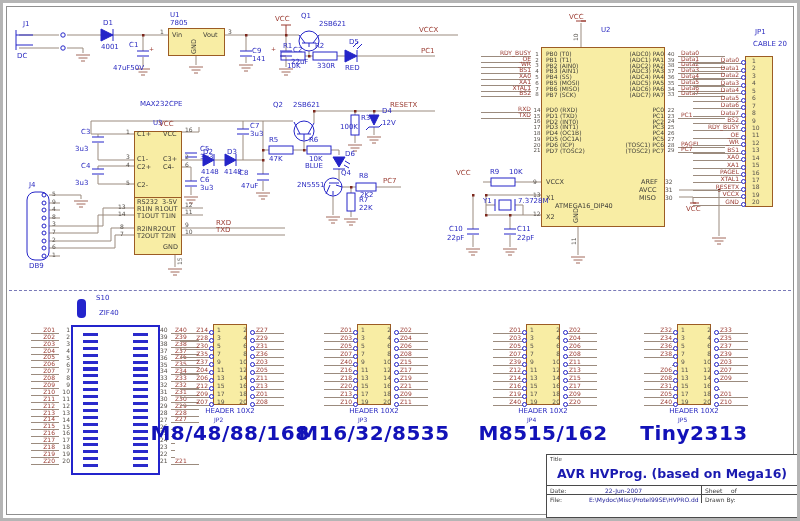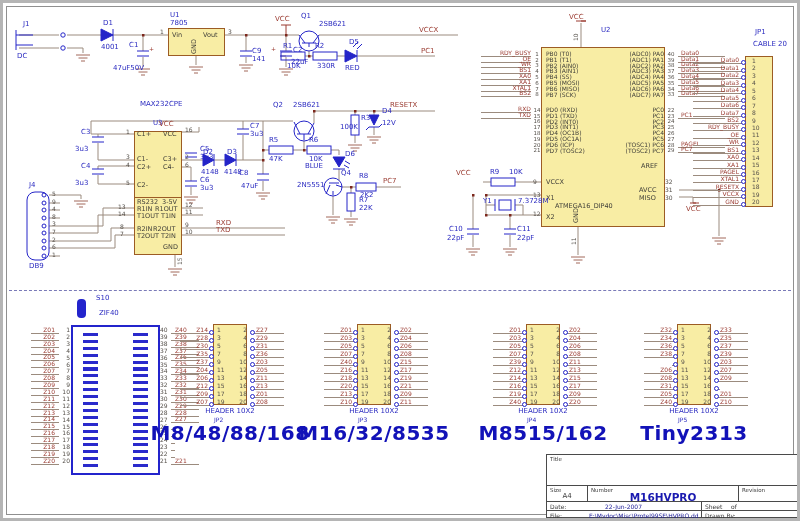--- a/index.html
+++ b/index.html
@@ -498,21 +498,21 @@
         <span class="urpin">29</span>
         <span class="urnet net wire-ul">PC7</span>
       </div>
     </div>
   <div class="lbl pnum" style="left:52px;top:132px">9</div>
   <div class="lbl pname" style="left:65px;top:132px">VCCX</div>
   <div class="lbl pnum" style="left:52px;top:145px">13</div>
   <div class="lbl pname" style="left:65px;top:148px">X1</div>
   <div class="lbl pnum" style="left:52px;top:164px">12</div>
   <div class="lbl pname" style="left:65px;top:167px">X2</div>
-  <div class="lbl pname" style="left:160px;top:116px">AREF</div>
+  <div class="lbl pname" style="left:160px;top:132px">AREF</div>
   <div class="lbl pnum" style="left:184px;top:132px">32</div>
   <div class="lbl pname" style="left:158px;top:140px">AVCC</div>
   <div class="lbl pnum" style="left:184px;top:140px">31</div>
   <div class="lbl pname" style="left:158px;top:148px">MISO</div>
   <div class="lbl pnum" style="left:184px;top:148px">30</div>
   <div class="lbl pname" style="left:74px;top:156px">ATMEGA16_DIP40</div>
   <div class="lbl pname rot" style="left:92px;top:176px">GND</div>
   <div class="lbl pnum rot" style="left:90px;top:198px">11</div>
 </div>
 <div class="lbl net" style="left:453px;top:167px">VCC</div>
@@ -1299,33 +1299,21 @@
       </div>
     </div>
   <div class="lbl" style="left:50%;transform:translateX(-50%);top:84px">HEADER 10X2</div>
   <div class="lbl" style="left:34px;top:93px;font-size:6px">JP5</div>
   <div class="bigname">Tiny2313</div>
 </div>
 
 <div class="tb">
   <div class="r1">
     <span class="cell-lbl">Title</span>
-  </div>
-  <div class="r2">
-    <div class="c-size">
-      <span class="cell-lbl">Size</span>
-      <span class="a4">A4</span>
-    </div>
-    <div class="c-num">
-      <span class="cell-lbl">Number</span>
-      <span class="mid">M16HVPRO</span>
-    </div>
-    <div class="c-rev">
-      <span class="cell-lbl">Revision</span>
-    </div>
+    <span class="big">AVR HVProg. (based on Mega16)</span>
   </div>
   <div class="r3">
     <span class="sm" style="left:3px">Date:</span>
     <span class="sm val" style="left:58px">22-Jun-2007</span>
     <span class="vdiv"></span>
     <span class="sm" style="left:158px">Sheet</span>
     <span class="sm" style="left:184px">of</span>
   </div>
   <div class="r4">
     <span class="sm" style="left:3px">File:</span>

